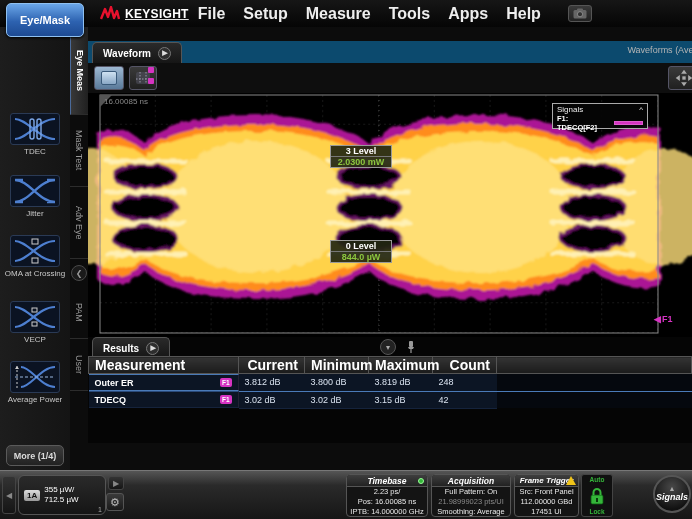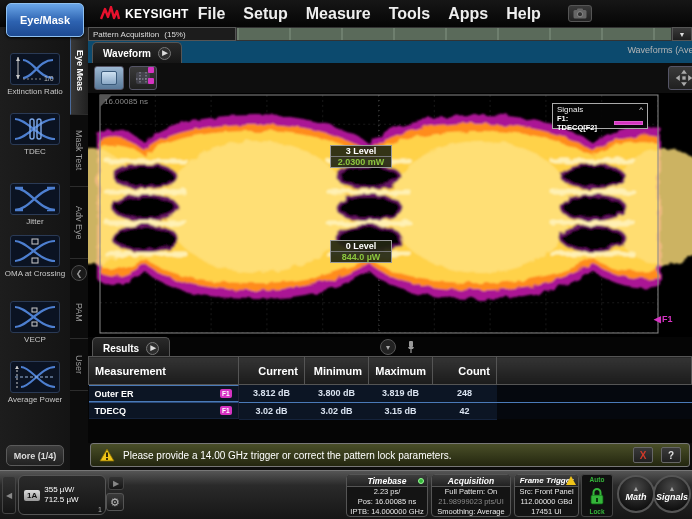--- a/index.html
+++ b/index.html
@@ -4,21 +4,21 @@
 <style>
   html,body{margin:0;padding:0;background:#000;}
   *{box-sizing:border-box;font-family:"Liberation Sans",sans-serif;}
   #window{position:relative;width:692px;height:519px;background:#141414;overflow:hidden;color:#ddd;}
 
   
   #menubar{position:absolute;left:0;top:0;width:692px;height:27px;background:linear-gradient(#161616,#050505);display:flex;align-items:center;z-index:30;}
   #mode-btn{position:absolute;left:6px;top:3px;width:78px;height:34px;z-index:40;
     background:linear-gradient(#6aa6e8,#2d62b0 55%,#1d4a92);border:1px solid #8fc0f0;border-radius:5px;
     color:#fff;font-size:11px;font-weight:bold;display:flex;align-items:center;justify-content:center;box-shadow:0 1px 3px #000;}
-  #brand{display:flex;align-items:center;gap:5px;margin-left:100px;}
+  #brand{display:flex;align-items:center;gap:5px;margin-left:100px;text-decoration:underline;}
   #brand .spark{width:20px;height:16px;}
   #brand .name{color:#fff;font-weight:bold;font-size:12px;letter-spacing:.3px;}
   .menu-item{color:#eee;font-size:16px;font-weight:bold;padding:0 9px;cursor:default;}
   #camera-btn{width:24px;height:17px;margin-left:18px;background:linear-gradient(#3a3a3a,#222);border:1px solid #555;border-radius:3px;display:flex;align-items:center;justify-content:center;}
   #camera-btn svg{width:14px;height:11px;}
   .top-btn{height:22px;min-width:34px;margin-left:5px;background:linear-gradient(#3f3f3f,#242424);border:1px solid #5a5a5a;border-radius:3px;
     color:#ddd;font-size:8px;font-weight:bold;display:flex;flex-direction:column;align-items:center;justify-content:center;line-height:1.15;padding:0 5px;}
   #topbtns{position:absolute;right:58px;top:2px;display:flex;}
   .run{color:var(--run_green,#4CBB3C);}
   #winbtns{position:absolute;right:4px;top:3px;display:flex;gap:3px;}
@@ -71,23 +71,23 @@
   #legend .it{display:flex;align-items:center;gap:5px;color:#fff;font-size:7.5px;font-weight:bold;}
   #legend .sw{width:30px;height:4px;background:var(--magenta,#d633c2);border:1px solid #fff3;}
   #corner-time{position:absolute;left:16px;top:34px;color:#8a8a8a;font-size:8px;z-index:4;}
   #f1-marker{position:absolute;left:566px;top:251px;color:var(--magenta,#d633c2);font-size:9px;font-weight:bold;z-index:5;display:flex;gap:1px;align-items:center;}
 
   
   #results{position:absolute;left:0;top:310px;width:604px;height:106px;background:#050505;}
   #results-collapse{position:absolute;left:292px;top:2px;width:16px;height:16px;border:1px solid #555;border-radius:50%;background:#222;color:#aaa;font-size:8px;display:flex;align-items:center;justify-content:center;}
   #results-pin{position:absolute;left:318px;top:3px;width:10px;height:14px;}
   table{border-collapse:collapse;position:absolute;left:0;top:19px;width:604px;table-layout:fixed;}
-  th{background:linear-gradient(#343434,#1b1b1b);border:1px solid #555;color:#fff;font-size:11px;font-weight:bold;height:28px;padding:0 6px;text-align:right;}
+  th{background:linear-gradient(#343434,#1b1b1b);border:1px solid #555;color:#fff;font-size:14px;font-weight:bold;height:17px;padding:0 6px;text-align:right;}
   th:first-child{text-align:left;}
-  td{background:#0c1524;border-top:1px solid #2a4a7a;border-bottom:1px solid #15233c;color:#d9e2ef;font-size:9px;height:17px;padding:0 6px;text-align:center;white-space:nowrap;font-weight:bold;}
+  td{background:#0c1524;border-top:1px solid #2a4a7a;border-bottom:1px solid #15233c;color:#d9e2ef;font-size:9px;height:17px;padding:0 6px;text-align:left;white-space:nowrap;}
   td.mname{text-align:left;color:#fff;font-weight:bold;display:flex;align-items:center;justify-content:space-between;border-right:1px solid #223;}
   tr.sel td{border-top:1px solid #4a7ab8;border-bottom:1px solid #4a7ab8;}
   td.filler{background:#05080e;border:none;}
   .f1-badge{background:var(--magenta,#d633c2);color:#fff;font-size:6.5px;font-weight:bold;border-radius:2px;padding:0 2px;line-height:9px;}
 
   
   #warning{position:absolute;left:2px;top:416px;width:600px;height:24px;background:linear-gradient(#4a4f28,#23260f);border:1px solid #777;border-radius:3px;display:flex;align-items:center;gap:8px;padding:0 8px;}
   #warning .msg{color:#fff;font-size:10px;flex:1;}
   .warn-btn{width:20px;height:16px;background:linear-gradient(#3a3a3a,#202020);border:1px solid #666;border-radius:2px;display:flex;align-items:center;justify-content:center;font-size:10px;font-weight:bold;color:#ddd;}
   .warn-btn.x{color:#d03a2a;}
@@ -152,45 +152,33 @@
   </div>
   <div id="winbtns">
     <div id="min-btn">–</div>
     <div id="close-btn">X</div>
   </div>
   <div id="mode-btn">Eye/Mask</div>
 
   <div id="sidebar">
     <div id="side-items">
 
-      <div class="side-item" style="top:26px;">
-        <div class="icon-tile">
-          <svg viewBox="0 0 44 26">
-            <path d="M5 1 v22" stroke="#ccc" stroke-width="1"></path>
-              <path d="M5 1 l-2 4 h4 z M5 23 l-2 -4 h4 z" fill="#ccc"></path>
-            <path d="M10 4 C20 4 26 22 40 22 M10 22 C20 22 26 4 40 4" fill="none" stroke="#4d7fd0" stroke-width="2.2"></path>
-            <path d="M10 23 H30" stroke="#888" stroke-width="1" stroke-dasharray="2 2"></path>
-            <text x="31" y="25" font-size="7" fill="#bbb">1/0</text>
-          </svg>
-        </div>
-        <div class="side-label">Extinction Ratio</div>
-      </div>
 
       <div class="side-item" style="top:86px;">
         <div class="icon-tile">
           <svg viewBox="0 0 44 26">
             <path d="M2 3 C14 3 26 23 42 23 M2 23 C14 23 26 3 42 3" fill="none" stroke="#4d7fd0" stroke-width="2.2"></path>
             <rect x="17" y="3" width="4" height="20" rx="2" fill="none" stroke="#7da8e8" stroke-width="1.4"></rect>
             <rect x="24" y="3" width="4" height="20" rx="2" fill="none" stroke="#7da8e8" stroke-width="1.4"></rect>
           </svg>
         </div>
         <div class="side-label">TDEC</div>
       </div>
 
-      <div class="side-item" style="top:156px;">
+      <div class="side-item" style="top:148px;">
         <div class="icon-tile">
           <svg viewBox="0 0 44 26">
             <path d="M2 2 C16 2 26 24 42 24 M2 24 C16 24 26 2 42 2 M2 2 H10 M34 2 H42 M2 24 H10 M34 24 H42" fill="none" stroke="#4d7fd0" stroke-width="2.4"></path>
           </svg>
         </div>
         <div class="side-label">Jitter</div>
       </div>
 
       <div class="side-item" style="top:208px;">
         <div class="icon-tile">
@@ -236,30 +224,20 @@
       <div id="side-chevron">
           <span>❮</span>
         </div>
       <div class="vtab" style="height:52px;">PAM</div>
       <div class="vtab" style="height:52px;">User</div>
     </div>
   </div>
 
   <div id="content">
 
-    <div id="pattern-bar">
-      <div id="pattern-label">
-        <span>Pattern Acquisition</span>
-        <span>(15%)</span>
-      </div>
-      <div id="pattern-track"></div>
-      <div id="pattern-drop">
-          <span>▼</span>
-        </div>
-    </div>
 
     <div id="tab-row">
       <div class="panel-tab">
         <span>Waveform</span>
         <span class="play-circle">
             <span>▶</span>
           </span>
       </div>
       <div id="wf-status">Waveforms (Average) : 16</div>
     </div>
@@ -426,30 +404,20 @@
           <td>3.02 dB</td>
           <td>3.02 dB</td>
           <td>3.15 dB</td>
           <td>42</td>
           <td class="filler"></td>
         </tr>
       </tbody>
         </table>
     </div>
 
-    <div id="warning">
-      <svg width="16" height="14" viewBox="0 0 16 14">
-        <path d="M8 1 L15 13 H1 Z" fill="#f0c419" stroke="#806a00" stroke-width="0.8"></path>
-        <path d="M8 4.5 V9" stroke="#000" stroke-width="1.6"></path>
-          <circle cx="8" cy="11" r="1" fill="#000"></circle>
-      </svg>
-      <span class="msg">Please provide a 14.00 GHz trigger or correct the pattern lock parameters.</span>
-      <div class="warn-btn x">X</div>
-      <div class="warn-btn">?</div>
-    </div>
   </div>
 
   <div id="statusbar">
     <div class="sb-arrow" style="left:2px;">
         <span>◀</span>
       </div>
 
     <div id="chan-panel">
       <span id="chan-badge">1A</span>
       <div id="chan-vals">
@@ -489,23 +457,19 @@
     <div id="lock-widget">
       <span class="g">Auto</span>
       <svg width="18" height="18" viewBox="0 0 18 18">
         <rect x="3" y="8" width="12" height="9" rx="1.5" fill="#35b53a" stroke="#0a5a10" stroke-width="0.8"></rect>
         <path d="M5.5 8 V5.5 a3.5 3.5 0 0 1 7 0 V8" fill="none" stroke="#35b53a" stroke-width="2"></path>
         <rect x="8" y="11" width="2" height="4" fill="#0a3a0c"></rect>
       </svg>
       <span class="g">Lock</span>
     </div>
 
-    <div class="round-btn" style="left:617px;">
-      <span class="up">▲</span>
-      <span>Math</span>
-    </div>
     <div class="round-btn" style="left:653px;">
       <span class="up">▲</span>
       <span>Signals</span>
     </div>
   </div>
 
 </div>
 
 </body></html>

